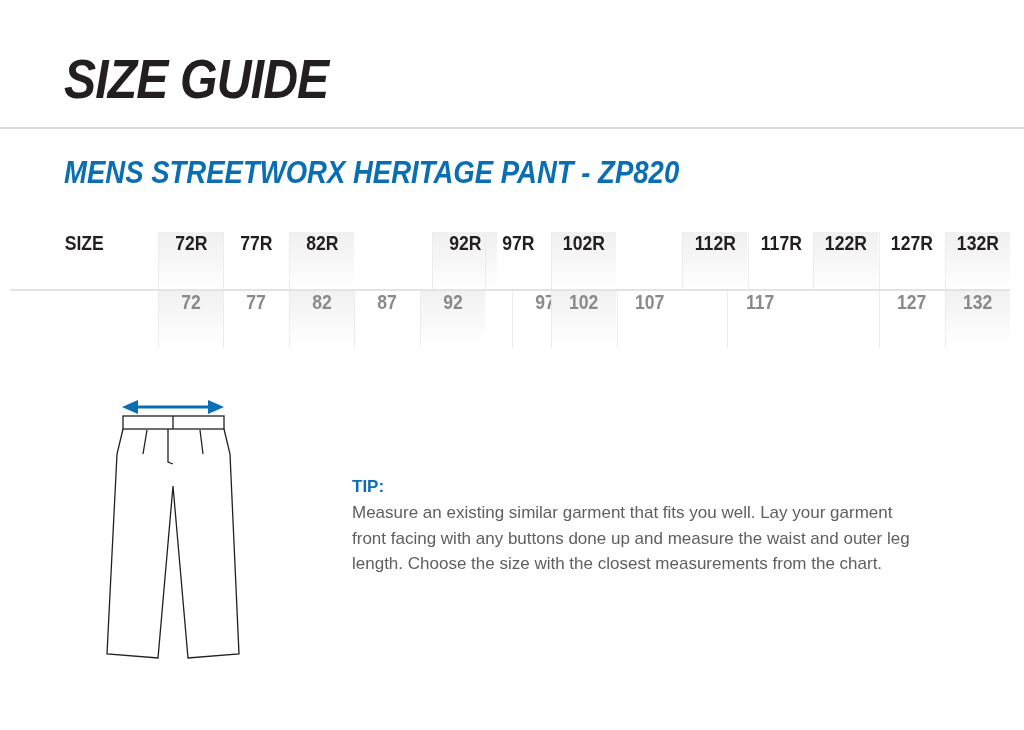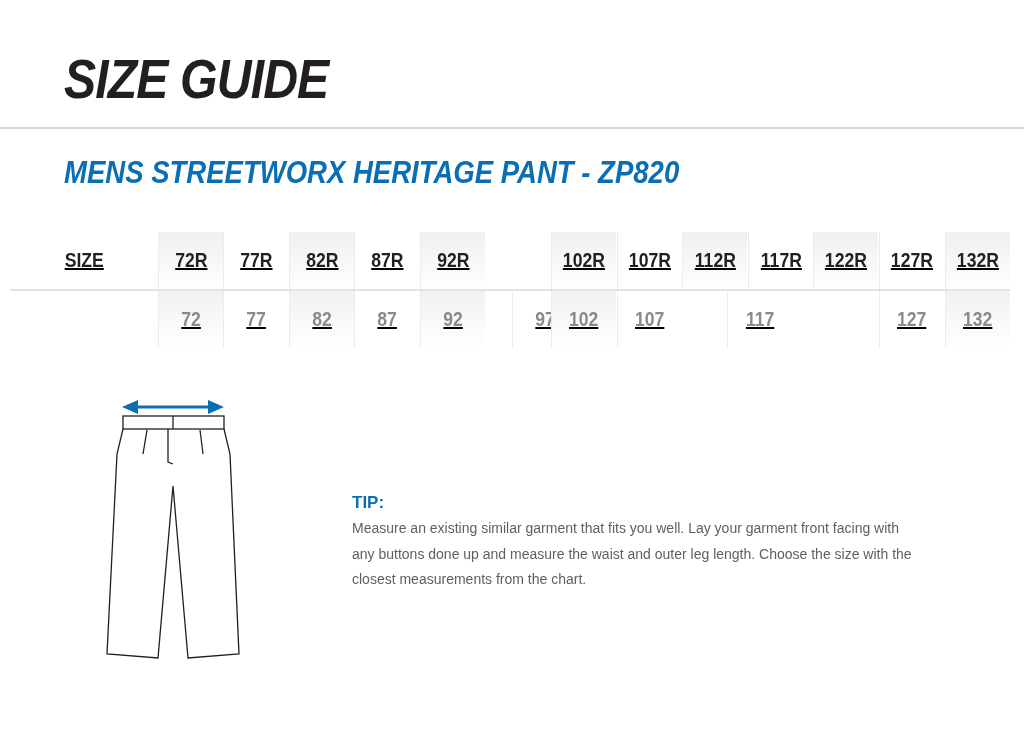--- a/index.html
+++ b/index.html
@@ -4,34 +4,34 @@
 <style>
   html, body { margin:0; padding:0; background:#ffffff; }
   body { width:1024px; height:730px; position:relative; overflow:hidden; font-family:"Liberation Sans", sans-serif; }
   .title { position:absolute; left:64px; top:44px; font-family:"Liberation Sans", sans-serif; font-weight:bold; font-style:italic; font-size:56px; color:#231f20; letter-spacing:-1px; transform:scaleX(0.86); transform-origin:left center; line-height:70px; margin:0; }
   .rule { position:absolute; left:0; top:127px; width:1024px; height:2px; background:#d9d9d9; }
   .subtitle { position:absolute; left:64px; top:152px; font-weight:bold; font-style:italic; font-size:32px; color:#0a6eb4; transform:scaleX(0.86); transform-origin:left center; line-height:40px; margin:0; white-space:nowrap; }
 
   .table { position:absolute; left:10px; top:232px; width:1000px; }
   .row { position:relative; height:57px; }
   .row.header { border-bottom:2px solid #e3e3e3; }
-  .cell { position:absolute; top:0; height:100%; display:flex; align-items:center; justify-content:center;text-decoration:underline; }
+  .cell { position:absolute; top:0; height:100%; display:flex; justify-content:center; }
   .label-cell { left:0; width:148px; text-align:center; }
   .size-label { font-weight:bold; font-size:20px; color:#231f20; transform:scaleX(0.88); }
   .garment-label { font-weight:bold; font-size:20px; color:#8a8a8c; line-height:26px; transform:scaleX(0.88); }
   .col { width:65px; border-left:1px solid #ececec; box-sizing:border-box; }
   .col.shade-top { background:linear-gradient(to bottom, #f0f0f0 0%, #f8f8f8 60%, #ffffff 100%); }
   .col.shade-bot { background:linear-gradient(to bottom, #f1f1f1 0%, #fafafa 60%, #ffffff 100%); }
   .hdr-val { font-weight:bold; font-size:20px; color:#231f20; transform:scaleX(0.88); }
   .body-val { font-weight:bold; font-size:20px; color:#8a8a8c; transform:scaleX(0.88); }
 
   .pants { position:absolute; left:100px; top:396px; width:150px; height:270px; }
   .tip { position:absolute; left:352px; top:476px; width:560px; }
-  .tip-label { font-weight:bold; font-size:17px; color:#0a6eb4; line-height:22px;margin-top:16px; }
-  .tip-text { font-size:14px; color:#5f5f61; line-height:25.5px; margin-top:2px; }
+  .tip-label { font-weight:bold; font-size:17px; color:#0a6eb4; line-height:22px; }
+  .tip-text { font-size:17px; color:#5f5f61; line-height:25.5px; margin-top:2px; }
 </style>
 </head>
 <body>
 
 <h1 class="title">SIZE GUIDE</h1>
 <div class="rule"></div>
 <h2 class="subtitle">MENS STREETWORX HERITAGE PANT - ZP820</h2>
 
 <div class="table">
   <div class="row header">
@@ -40,31 +40,28 @@
     </div>
     <div class="cell col shade-top" style="left:148px">
         <span class="hdr-val">72R</span>
       </div>
     <div class="cell col" style="left:213px">
         <span class="hdr-val">77R</span>
       </div>
     <div class="cell col shade-top" style="left:279px">
         <span class="hdr-val">82R</span>
       </div>
-    <div class="cell col" style="left:344px">
-        <span class="hdr-val">87R</span>
+    <div class="cell col shade-top" style="left:422px">
+        <span class="hdr-val">92R</span>
       </div>
-    <div class="cell col shade-top" style="left:410px">
-        <span class="hdr-val">92R</span>
+    <div class="cell col" style="left:475px">
+        <span class="hdr-val">97R</span>
       </div>
     <div class="cell col shade-top" style="left:541px">
         <span class="hdr-val">102R</span>
-      </div>
-    <div class="cell col" style="left:607px">
-        <span class="hdr-val">107R</span>
       </div>
     <div class="cell col shade-top" style="left:672px">
         <span class="hdr-val">112R</span>
       </div>
     <div class="cell col" style="left:738px">
         <span class="hdr-val">117R</span>
       </div>
     <div class="cell col shade-top" style="left:803px">
         <span class="hdr-val">122R</span>
       </div>

